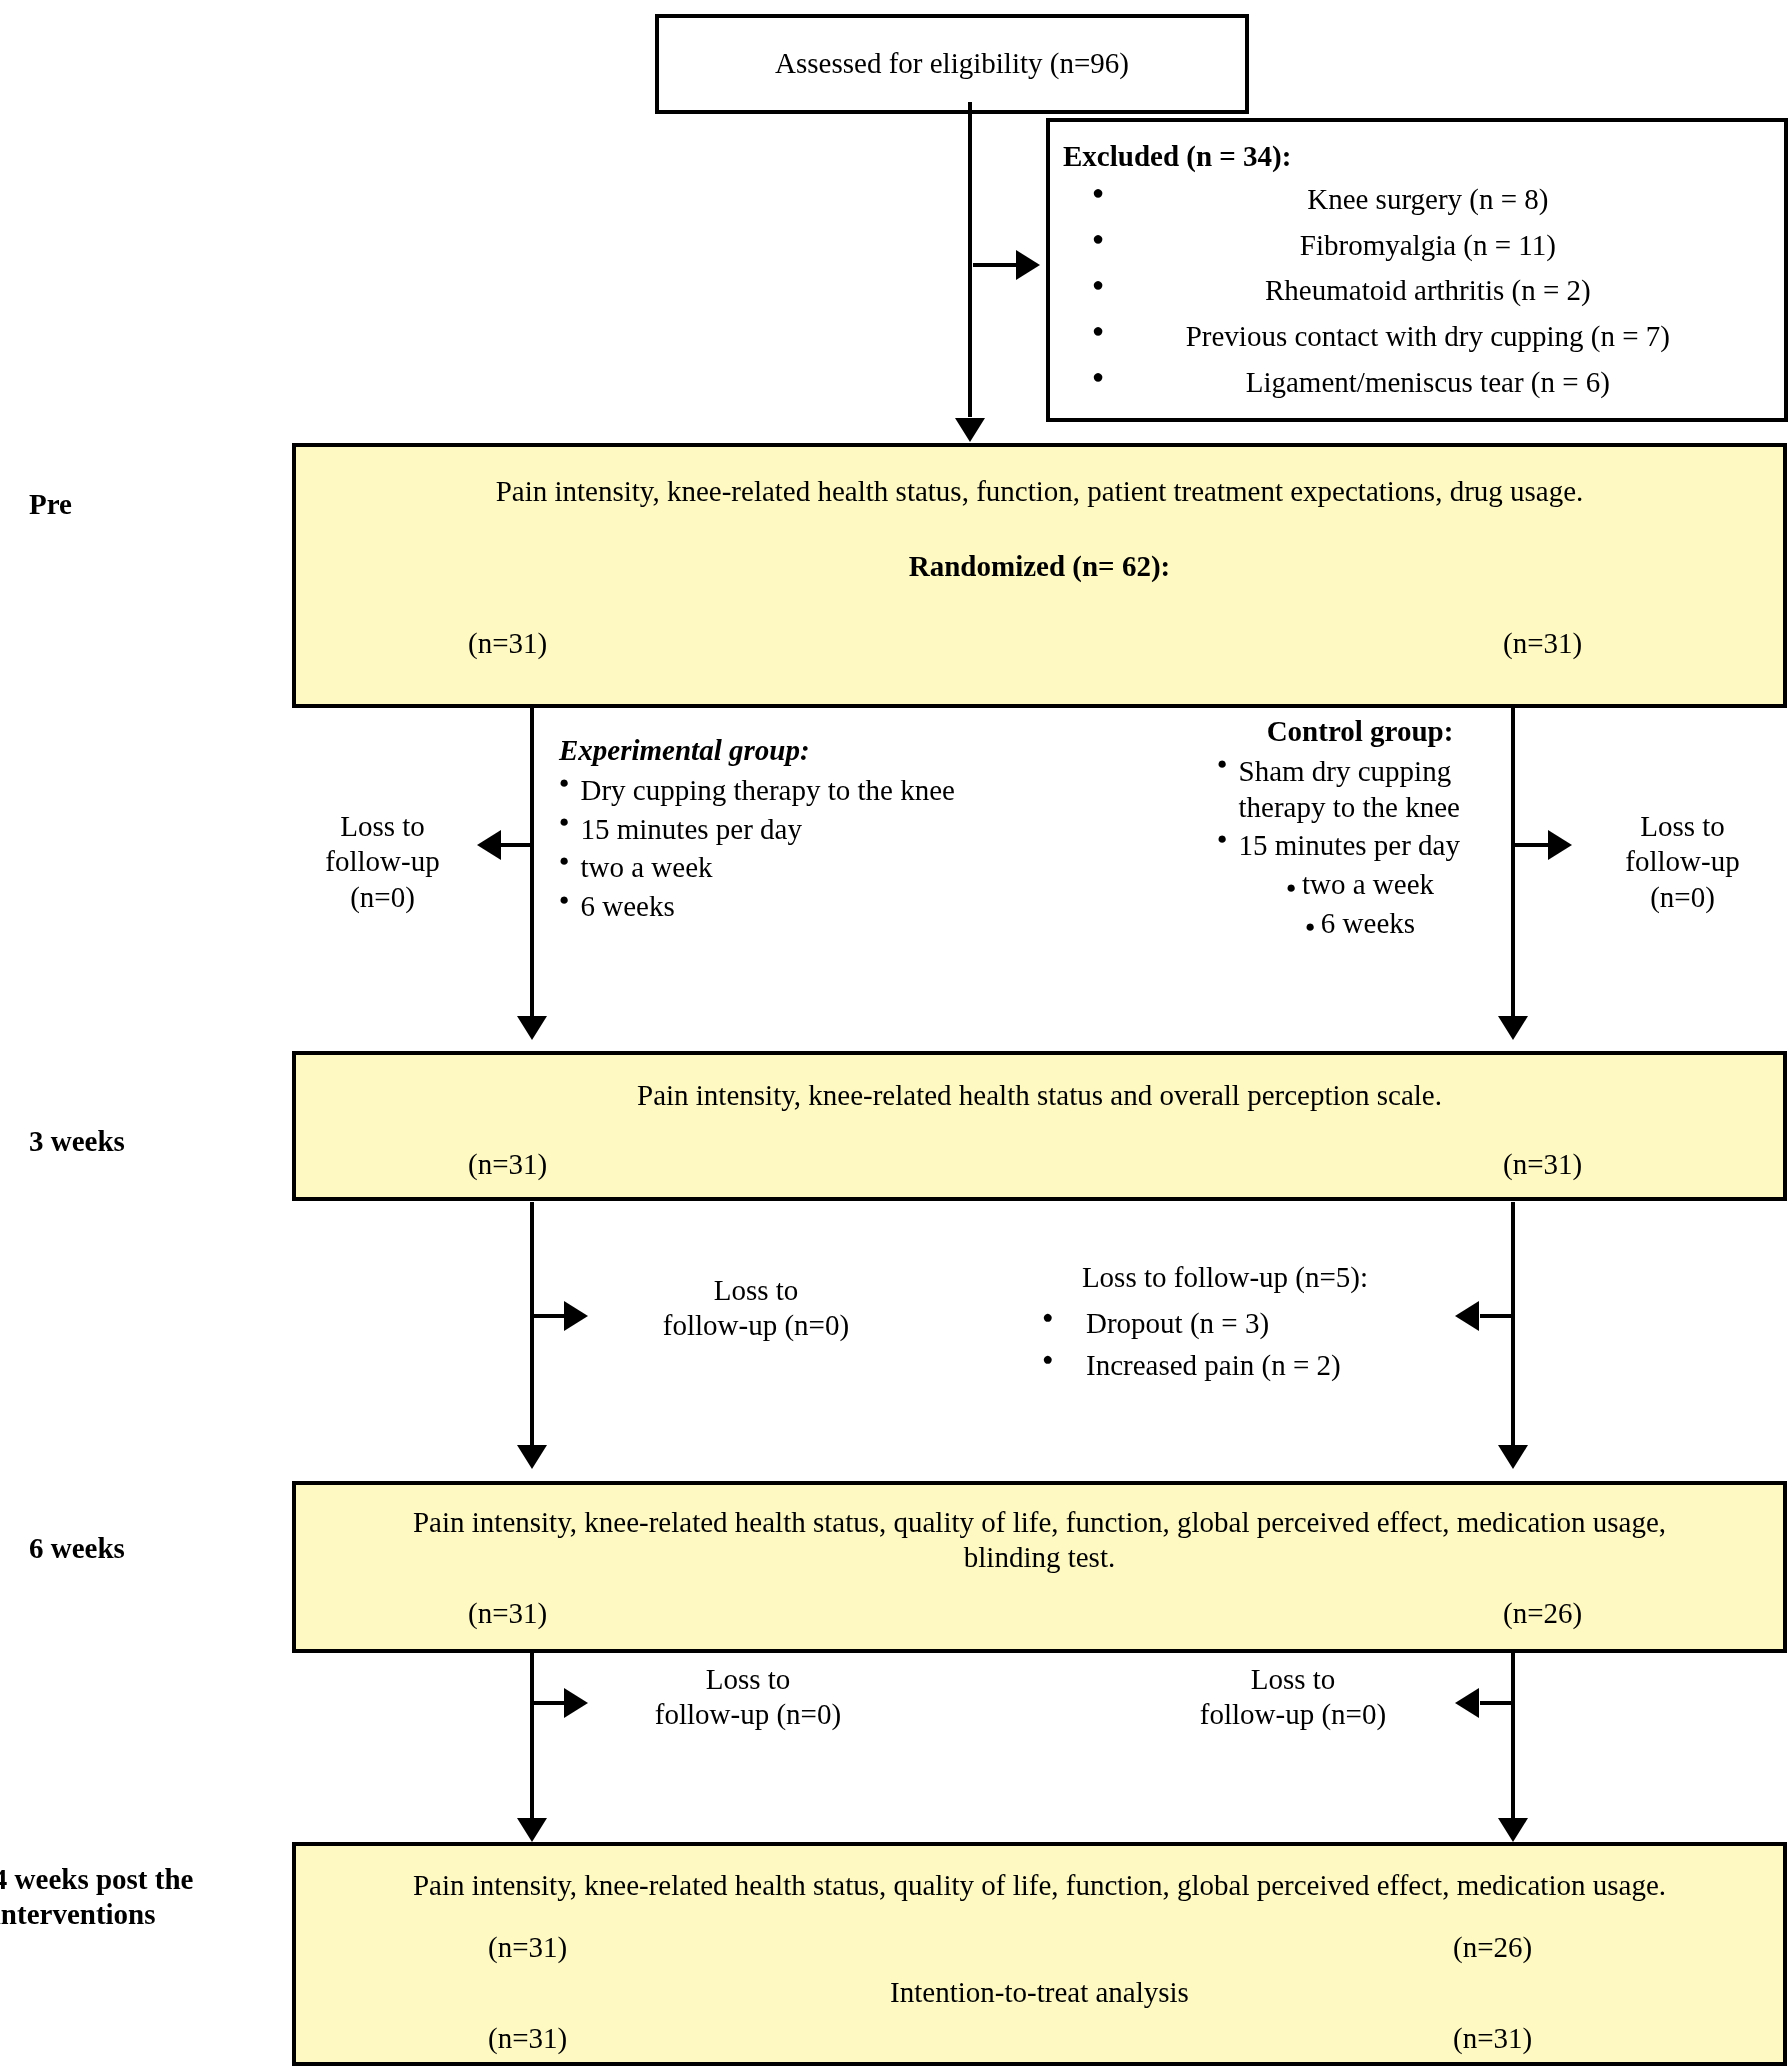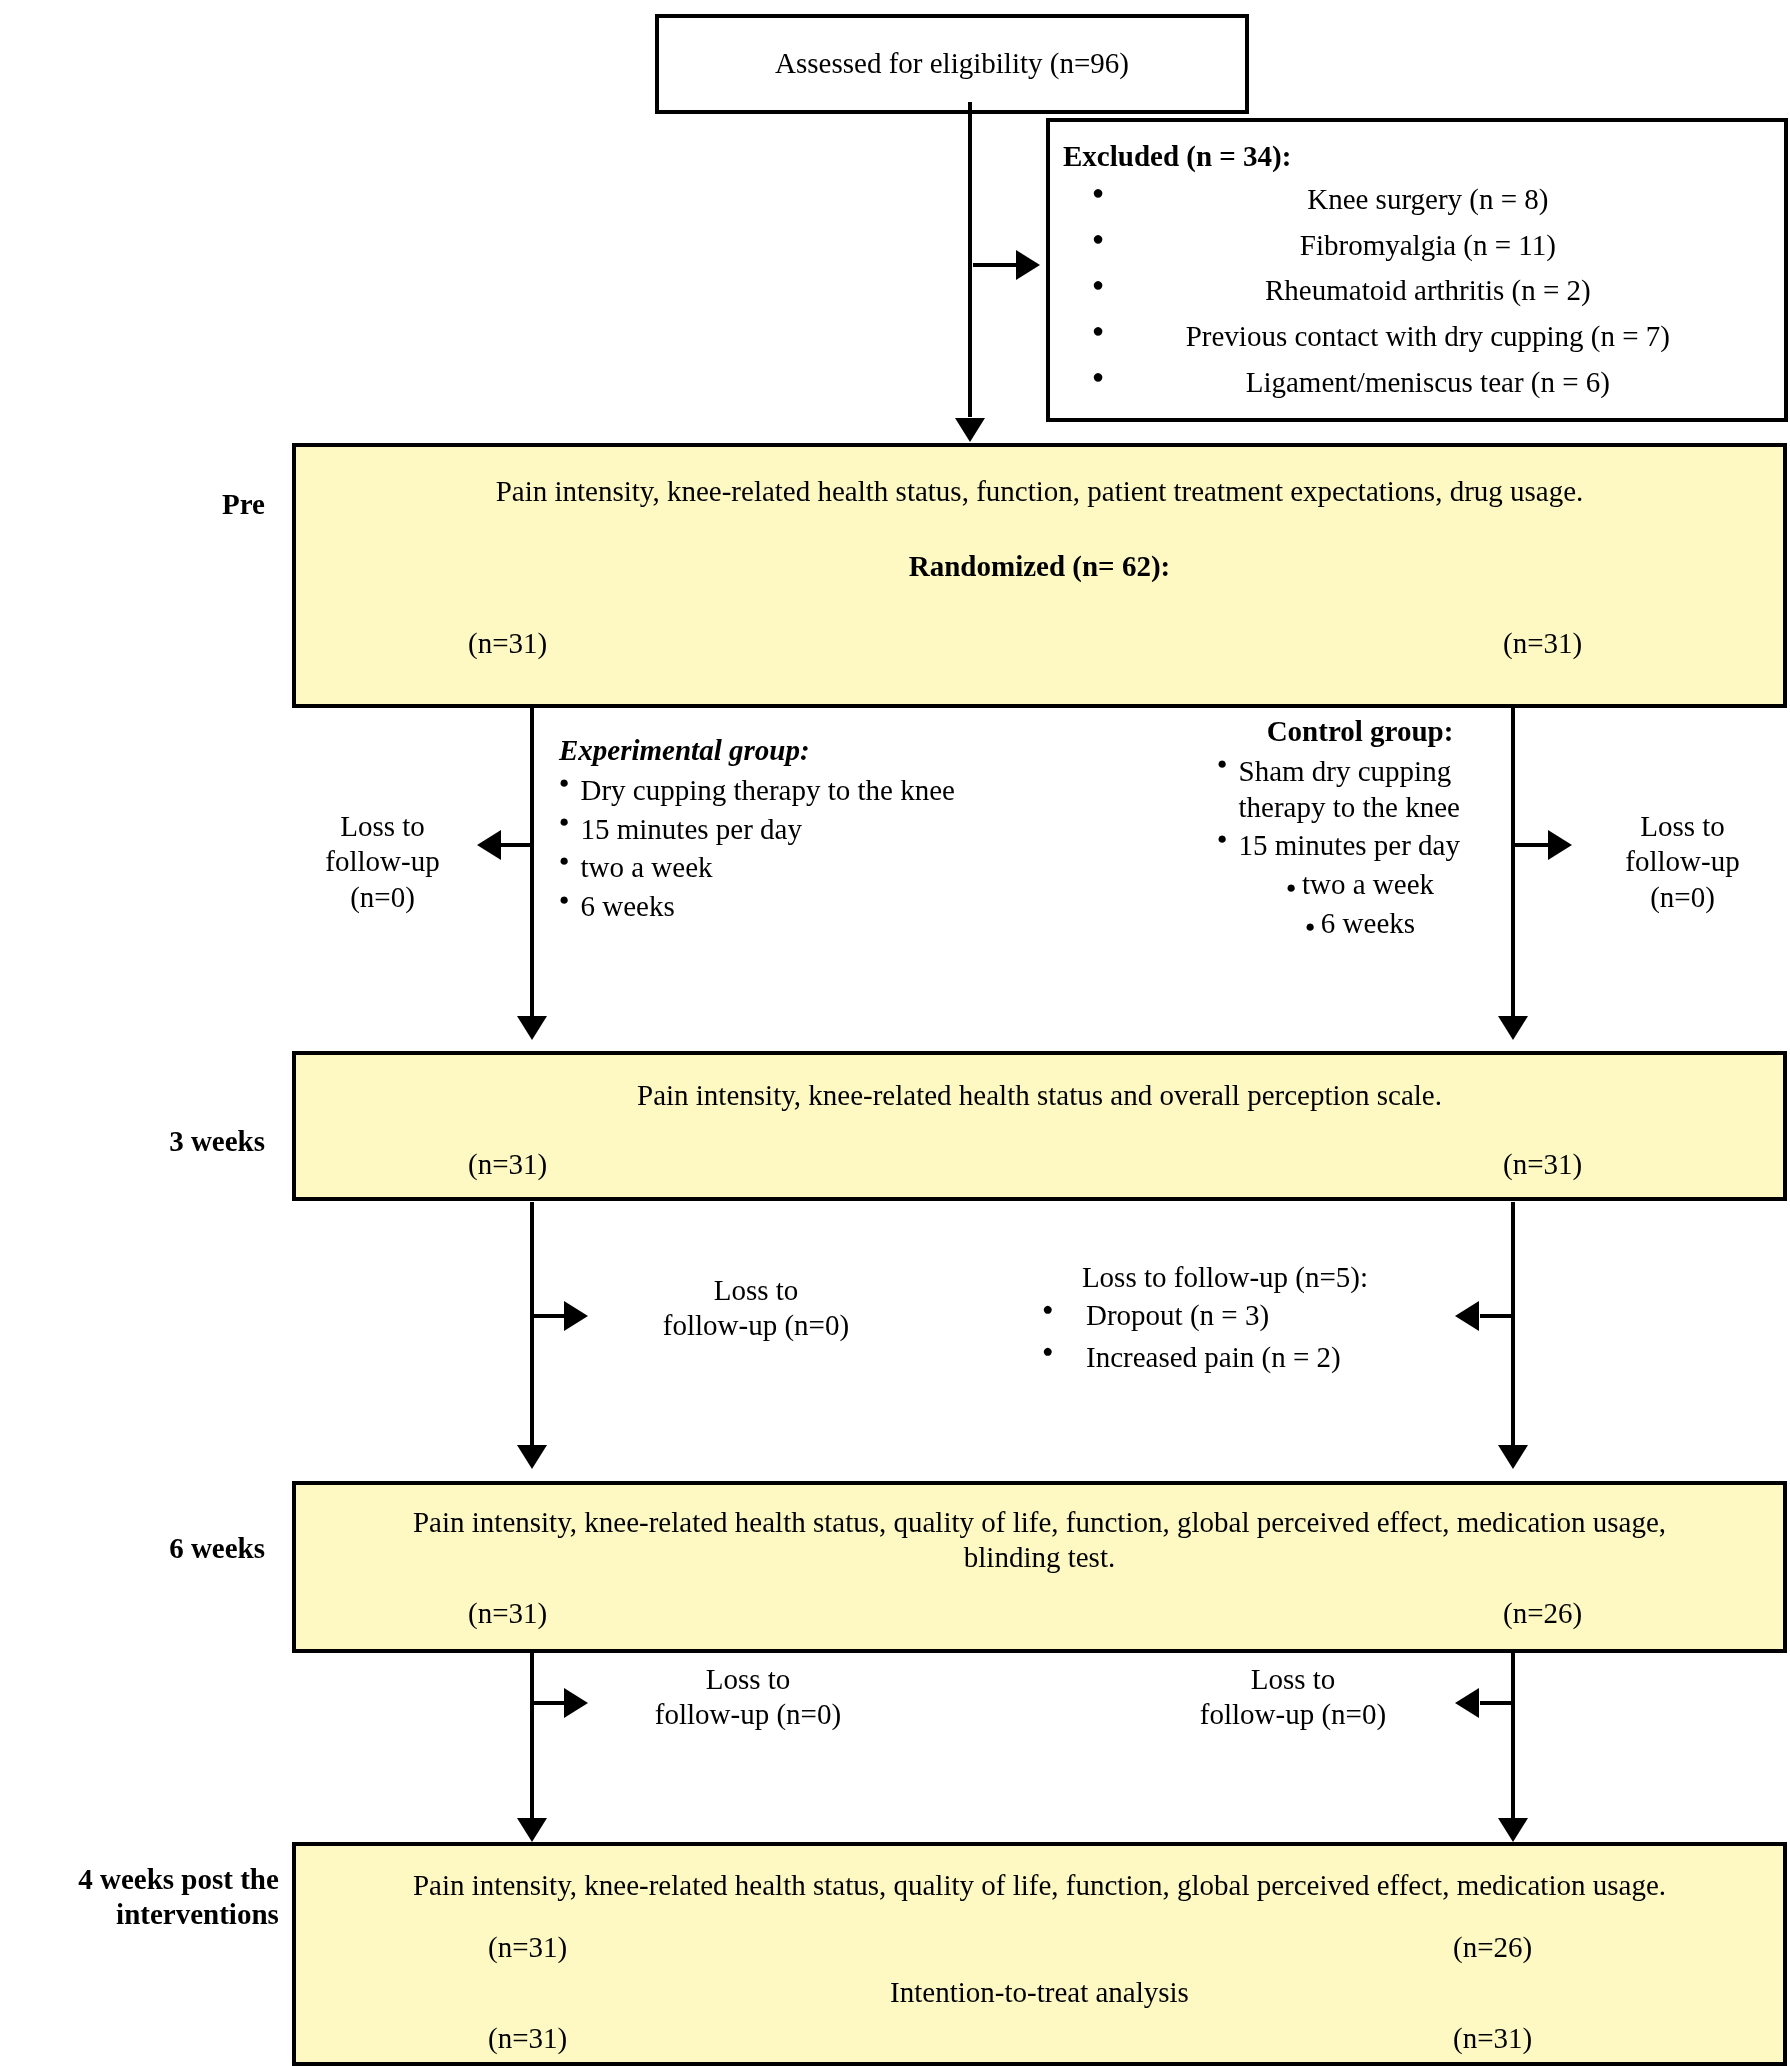--- a/index.html
+++ b/index.html
@@ -32,21 +32,21 @@
 
   
   .t { font-size: 29px; line-height: 1.22; }
   .tb { font-weight: bold; }
   .center { text-align: center; }
   .left { text-align: left; }
 
   .timeline-label {
     font-size: 29px;
     font-weight: bold;
-    text-align: right;
+    text-align: left;
     line-height: 1.2;
   }
 
   
   ul.bl {
     margin: 0;
     padding: 0;
     list-style: none;
   }
   ul.bl > li {
@@ -225,21 +225,21 @@
   <div class="abs arrow-right" style="left:564px; top:1301px;"></div>
   <div class="abs t center" style="left:602px; top:1273px; width:308px;">
     <div>Loss to</div>
     <div>follow-up (n=0)</div>
   </div>
 
   <div class="abs hline" style="left:1480px; top:1314px; width:33px; height:4.3px;"></div>
   <div class="abs arrow-left" style="left:1455px; top:1301px;"></div>
   <div class="abs" style="left:1003px; top:1260px; width:444px;">
     <div class="t center">Loss to follow-up (n=5):</div>
-    <ul class="bl drop" style="margin-top:3px;">
+    <ul class="bl drop" style="margin-top:11px;">
       <li>Dropout (n = 3)</li>
       <li>Increased pain (n = 2)</li>
     </ul>
   </div>
 
   <div class="abs bbox" style="left:292px; top:1481px; width:1495px; height:172px;">
     <div class="t center" style="margin-top:20px;">Pain intensity, knee-related health status, quality of life, function, global perceived effect, medication usage,</div>
     <div class="t center">blinding test.</div>
     <div class="abs t" style="left:172px; top:111px;">(n=31)</div>
     <div class="abs t" style="left:1207px; top:111px;">(n=26)</div>

